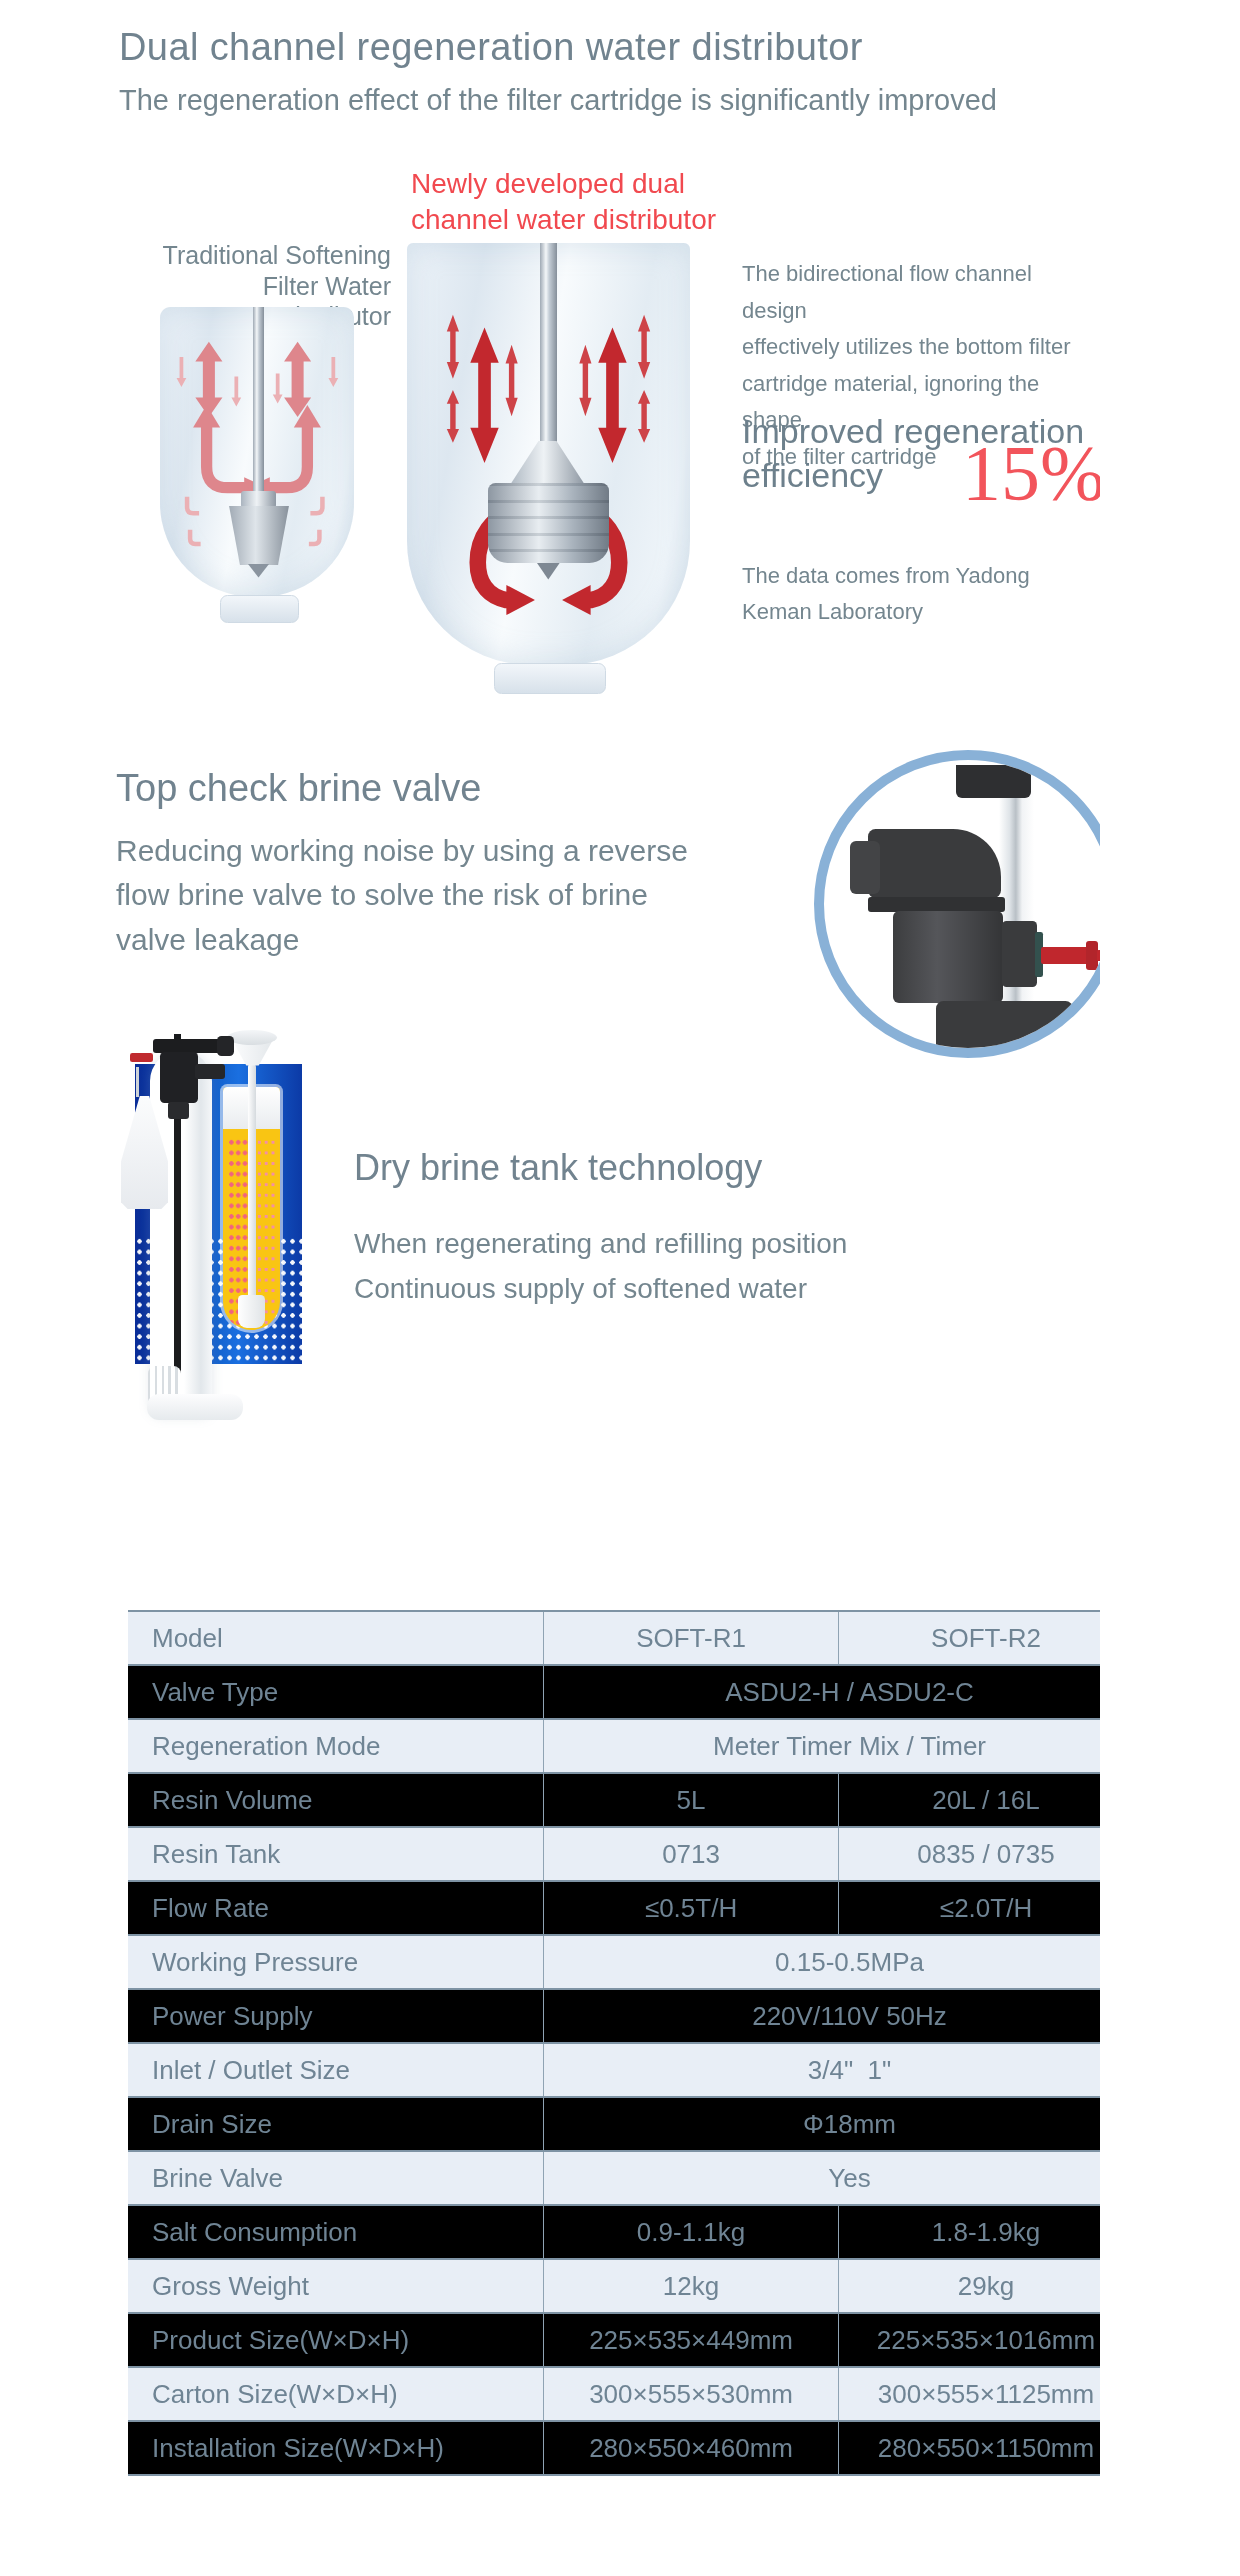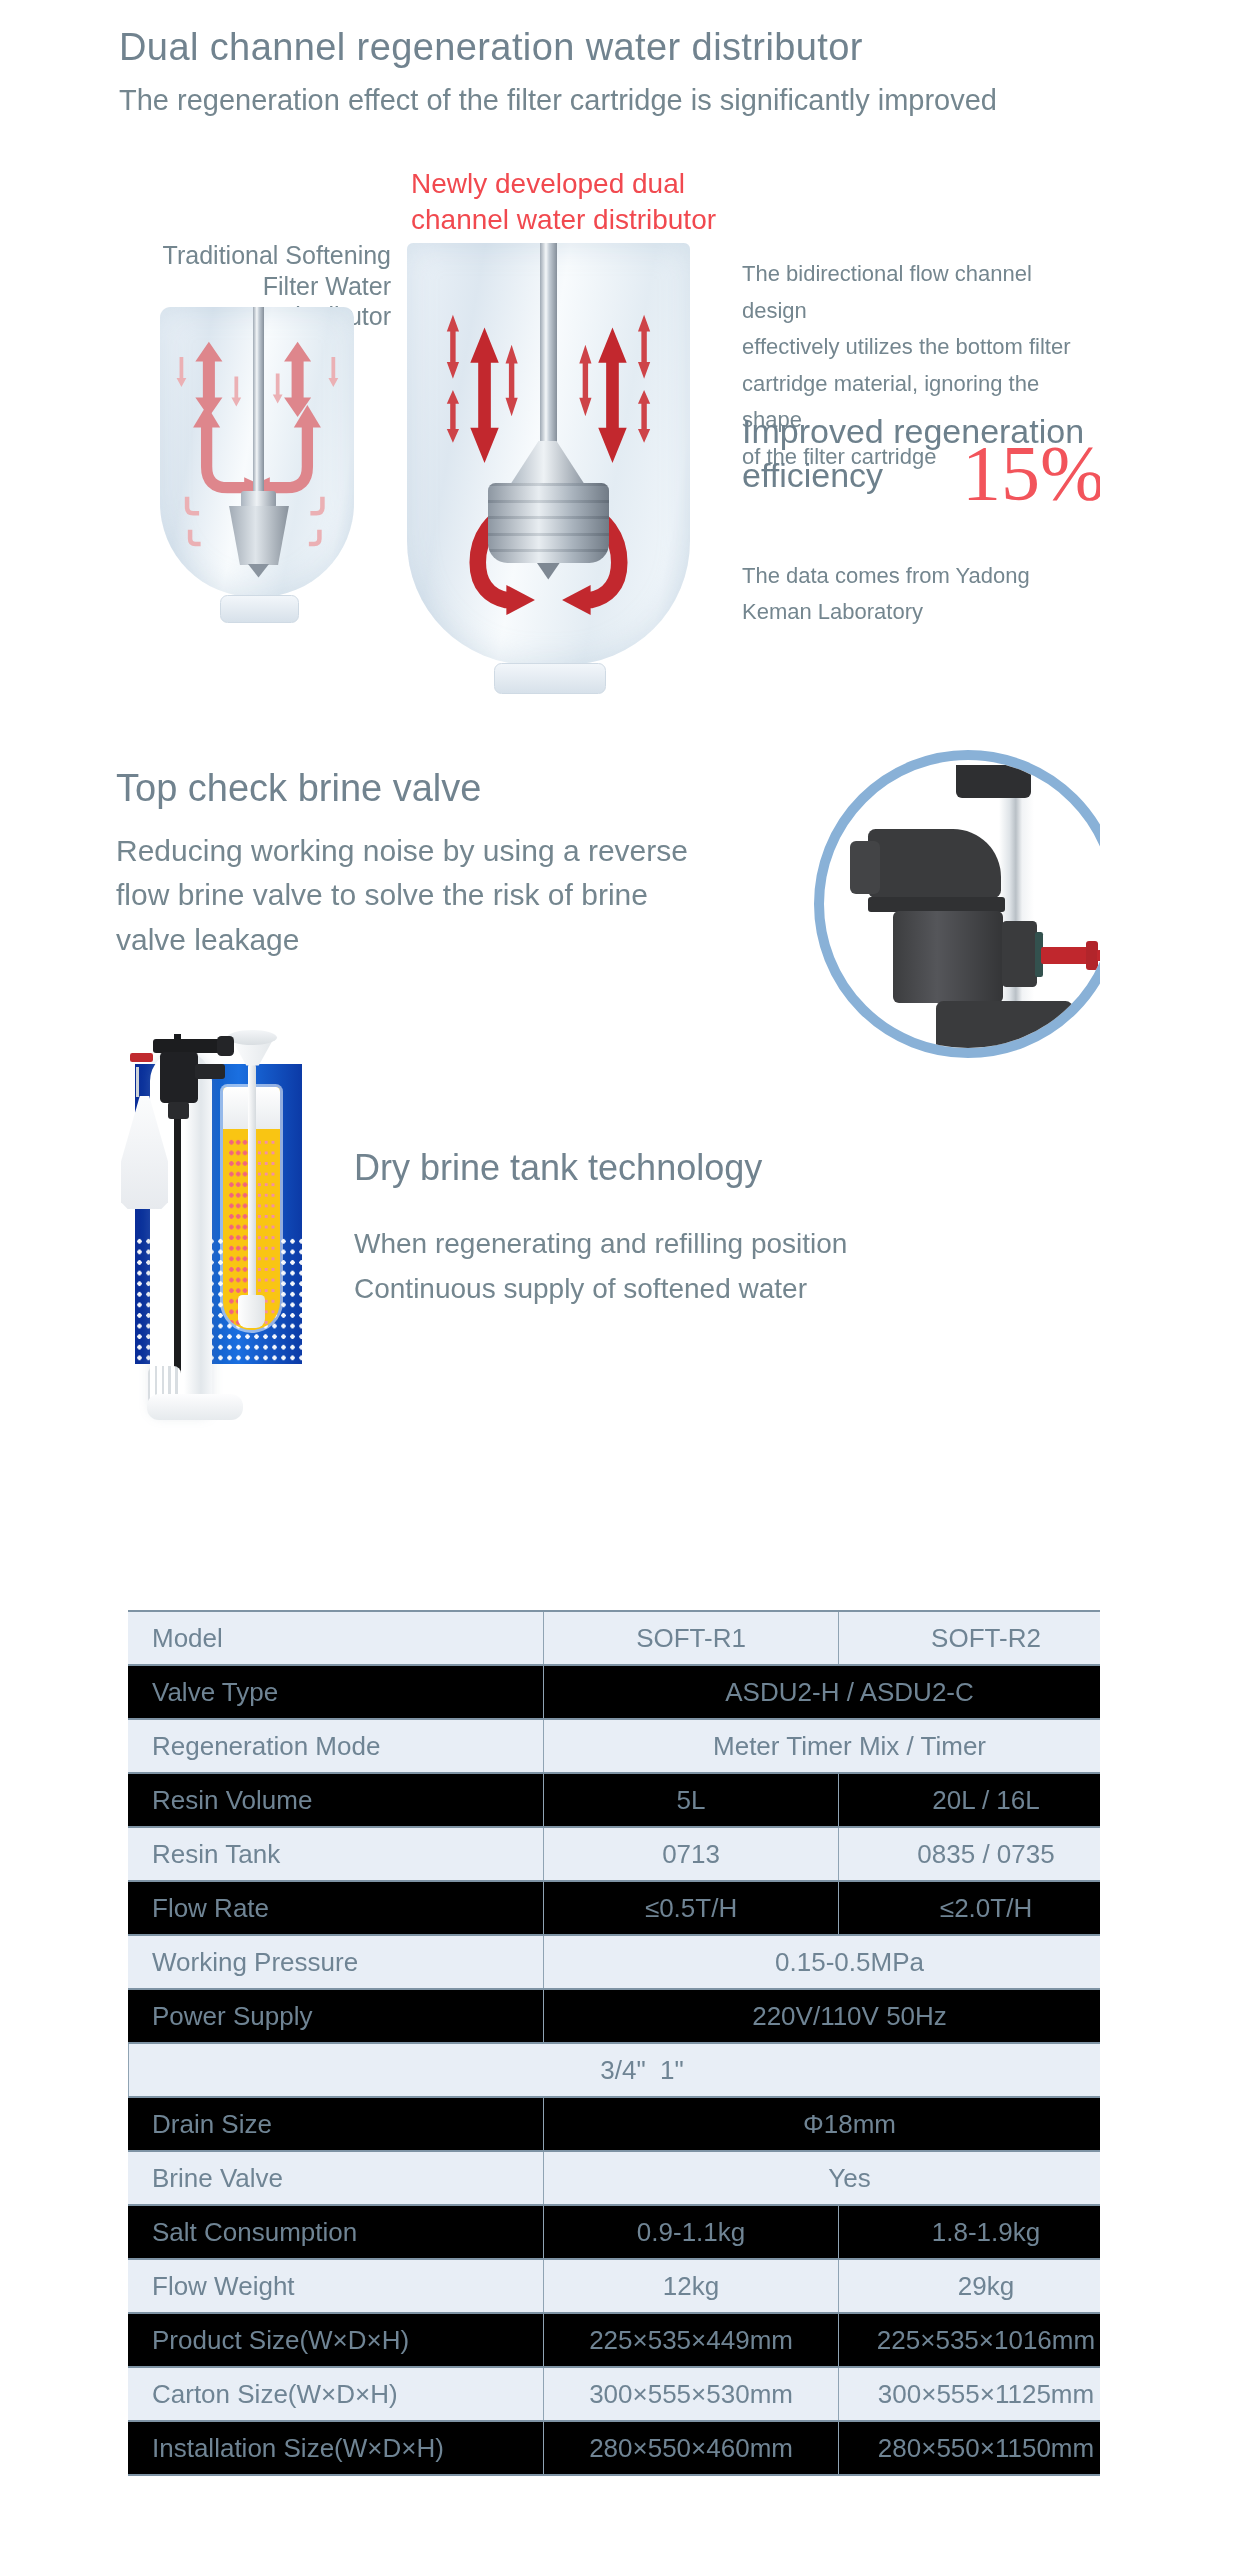--- a/index.html
+++ b/index.html
@@ -279,37 +279,38 @@
       </div>
       <div class="trow alt">
         <div class="tlabel">Working Pressure</div>
         <div class="tval merged">0.15-0.5MPa</div>
       </div>
       <div class="trow">
         <div class="tlabel">Power Supply</div>
         <div class="tval merged">220V/110V 50Hz</div>
       </div>
       <div class="trow alt">
+        <div class="tlabel">Inlet / Outlet Size</div>
         <div class="tval merged">3/4"  1"</div>
       </div>
       <div class="trow">
         <div class="tlabel">Drain Size</div>
         <div class="tval merged">Φ18mm</div>
       </div>
       <div class="trow alt">
         <div class="tlabel">Brine Valve</div>
         <div class="tval merged">Yes</div>
       </div>
       <div class="trow">
         <div class="tlabel">Salt Consumption</div>
         <div class="tval">0.9-1.1kg</div>
         <div class="tval">1.8-1.9kg</div>
       </div>
       <div class="trow alt">
-        <div class="tlabel">Flow Weight</div>
+        <div class="tlabel">Gross Weight</div>
         <div class="tval">12kg</div>
         <div class="tval">29kg</div>
       </div>
       <div class="trow">
         <div class="tlabel">Product Size(W×D×H)</div>
         <div class="tval">225×535×449mm</div>
         <div class="tval">225×535×1016mm</div>
       </div>
       <div class="trow alt">
         <div class="tlabel">Carton Size(W×D×H)</div>

